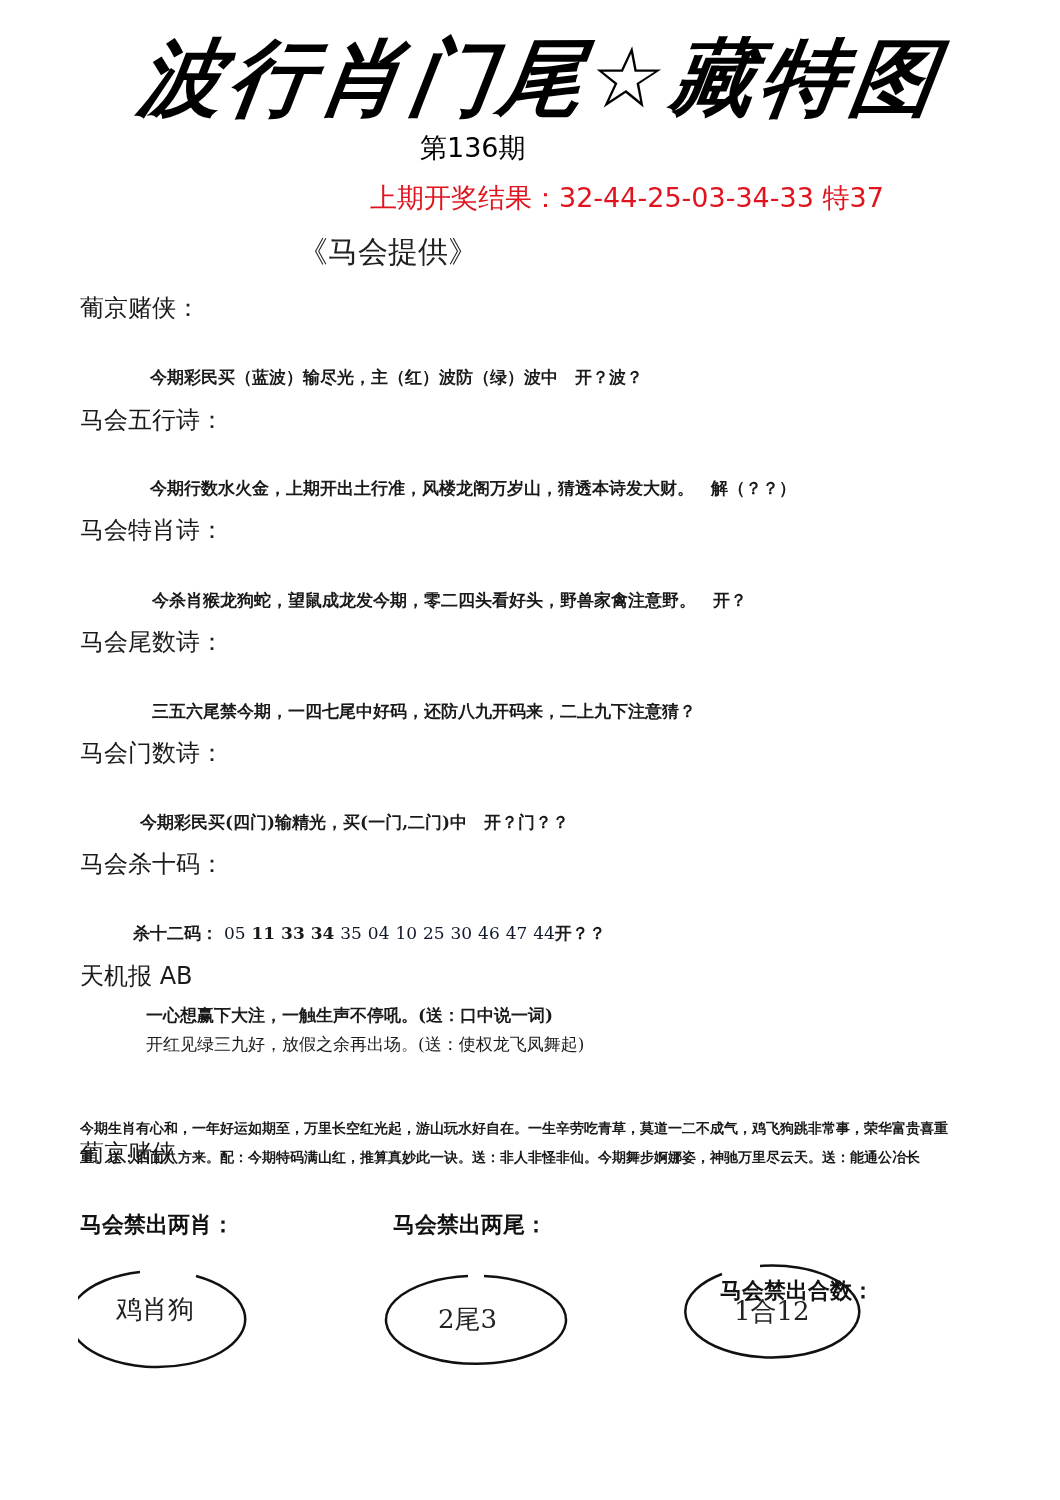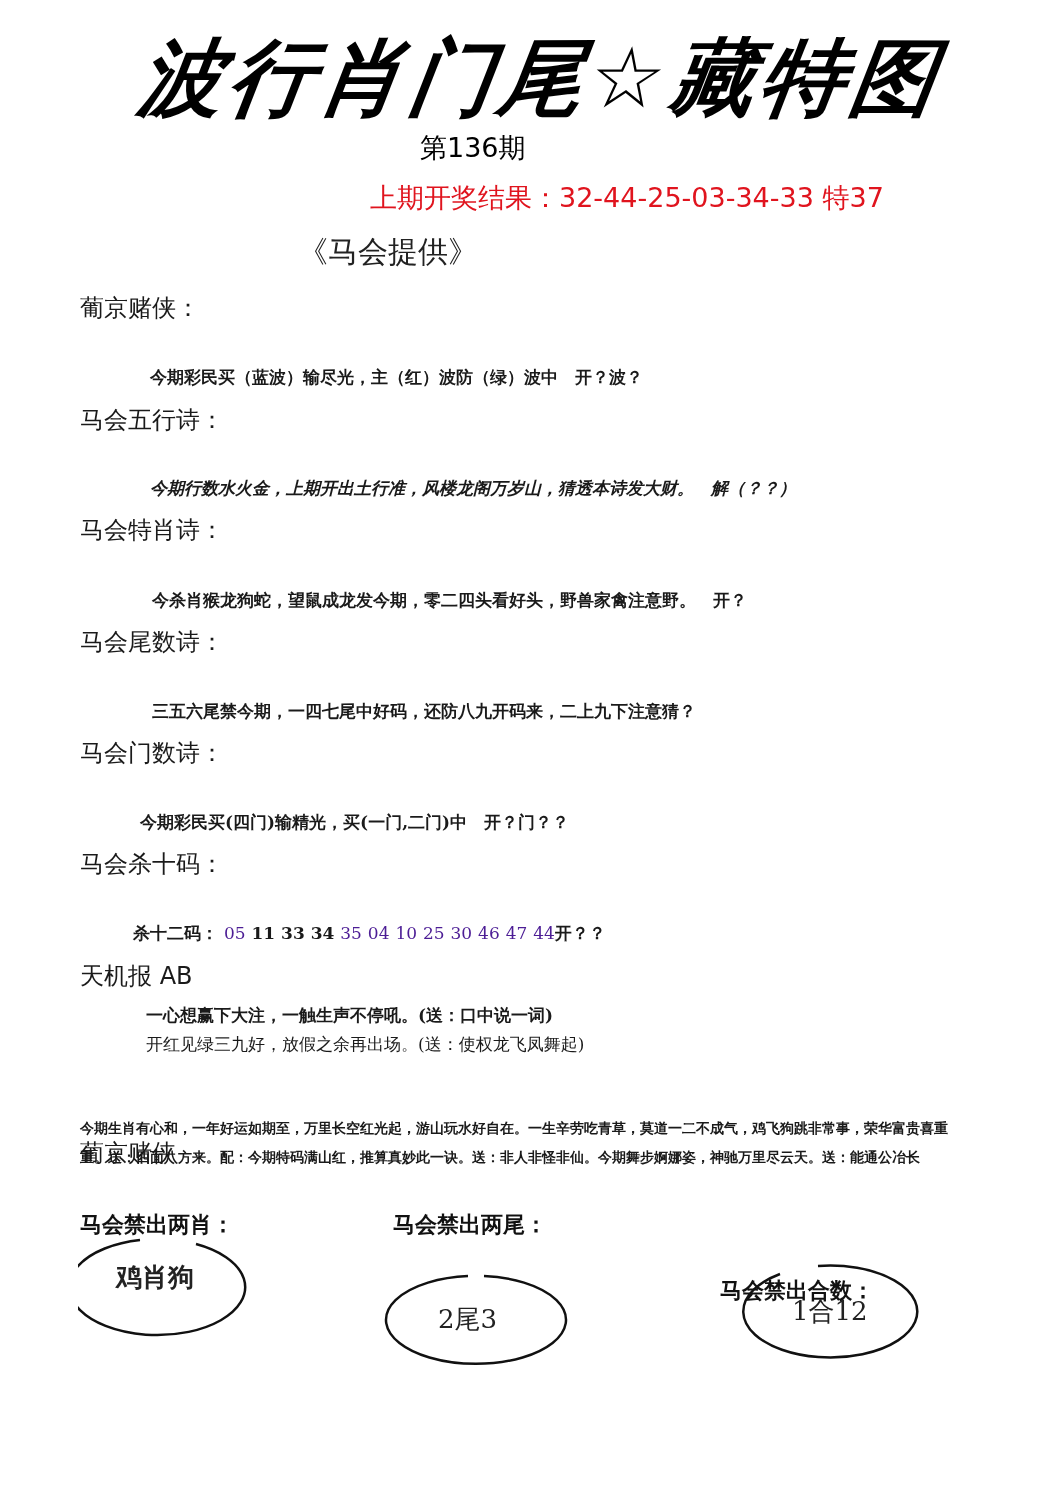--- a/index.html
+++ b/index.html
@@ -11,21 +11,21 @@
     .title {
       left: 140px; top: 28px; font-size: 84px; font-weight: 900; font-style: italic;
       letter-spacing: 6px; font-family: "DejaVu Sans", sans-serif; color: #000;
       transform: skewX(-8deg); line-height: 100px;
     }
     .issue { left: 420px; top: 130px; font-size: 27px; font-family: "DejaVu Sans", sans-serif; color: #000; }
     .result { left: 370px; top: 180px; font-size: 27px; font-family: "DejaVu Sans", sans-serif; color: #e0141e; }
     .provider { left: 298px; top: 232px; font-size: 30px; font-family: "DejaVu Sans", sans-serif; color: #222; }
     .heading { left: 80px; font-size: 24px; color: #1a1a1a; font-family: "DejaVu Sans", sans-serif; }
     .poem { font-size: 17px; font-weight: bold; color: #1a1a1a; }
-    .poem-light { font-weight: normal; color: #4c1d95; }
+    .poem-light { font-weight: normal; color: #0f172a; }
     .para {
       left: 80px; top: 1114px; width: 880px; white-space: normal; font-size: 14px; line-height: 29px;
       font-weight: bold; color: #1a1a1a; font-family: "DejaVu Sans", sans-serif;
     }
     .ban-heading { font-size: 22px; font-weight: bold; font-family: "DejaVu Sans", sans-serif; color: #111; text-align: center; }
     .oval-wrap { position: absolute; }
     .oval-text { position: absolute; font-size: 26px; color: #222; white-space: nowrap; }
   </style>
 </head>
 <body>
@@ -34,21 +34,21 @@
 <div class="abs issue">第136期</div>
 <div class="abs result">
   <span>上期开奖结果：</span><span>32-44-25-03-34-33</span>&nbsp;<span>特37</span>
 </div>
 <div class="abs provider">《马会提供》</div>
 
 <div class="abs heading" style="top:292px;">葡京赌侠：</div>
 <div class="abs poem" style="left:150px; top:366px;">今期彩民买（蓝波）输尽光，主（红）波防（绿）波中　开？波？</div>
 
 <div class="abs heading" style="top:404px;">马会五行诗：</div>
-<div class="abs poem" style="left:150px; top:477px;font-style:italic;">今期行数水火金，上期开出土行准，风楼龙阁万岁山，猜透本诗发大财。　解（？？）</div>
+<div class="abs poem" style="left:150px; top:477px;">今期行数水火金，上期开出土行准，风楼龙阁万岁山，猜透本诗发大财。　解（？？）</div>
 
 <div class="abs heading" style="top:514px;text-align:right;">马会特肖诗：</div>
 <div class="abs poem" style="left:152px; top:589px;">今杀肖猴龙狗蛇，望鼠成龙发今期，零二四头看好头，野兽家禽注意野。　开？</div>
 
 <div class="abs heading" style="top:626px;">马会尾数诗：</div>
 <div class="abs poem" style="left:152px; top:700px;">三五六尾禁今期，一四七尾中好码，还防八九开码来，二上九下注意猜？</div>
 
 <div class="abs heading" style="top:737px;">马会门数诗：</div>
 <div class="abs poem" style="left:140px; top:811px;">今期彩民买(四门)输精光，买(一门,二门)中　开？门？？</div>
 
@@ -73,32 +73,32 @@
 <div class="abs poem" style="left:146px; top:1004px;">一心想赢下大注，一触生声不停吼。(送：口中说一词)</div>
 <div class="abs poem" style="left:146px; top:1033px; font-weight:normal;">开红见绿三九好，放假之余再出场。(送：使权龙飞凤舞起)</div>
 
 <div class="abs heading" style="top:1100px;margin-top:37px;">葡京赌侠</div>
 <div class="abs para">今期生肖有心和，一年好运如期至，万里长空红光起，游山玩水好自在。一生辛劳吃青草，莫道一二不成气，鸡飞狗跳非常事，荣华富贵喜重重。送：四面八方来。配：今期特码满山红，推算真妙此一诀。送：非人非怪非仙。今期舞步婀娜姿，神驰万里尽云天。送：能通公冶长</div>
 
 <div class="abs ban-heading" style="left:80px; top:1210px;">马会禁出两肖：</div>
 <div class="abs ban-heading" style="left:393px; top:1210px;">马会禁出两尾：</div>
 <div class="abs ban-heading" style="left:720px; top:1276px;">马会禁出合数：</div>
 
-<div class="oval-wrap" style="left:78px; top:1234px; width:184px; height:104px;font-weight:bold;">
+<div class="oval-wrap" style="left:78px; top:1266px; width:184px; height:104px;">
   <svg width="184" height="104">
     <path d="M118 10 A88 48 0 1 1 62 6" fill="none" stroke="#111" stroke-width="2.5"></path>
   </svg>
   <div class="oval-text" style="left:38px; top:26px;">鸡肖狗</div>
 </div>
 
 <div class="oval-wrap" style="left:384px; top:1272px; width:188px; height:96px;">
   <svg width="188" height="96">
     <path d="M100 4 A90 44 0 1 1 84 4" fill="none" stroke="#111" stroke-width="2.5"></path>
   </svg>
   <div class="oval-text" style="left:54px; top:30px;">2尾3</div>
 </div>
 
-<div class="oval-wrap" style="left:740px; top:1262px; width:182px; height:100px;">
+<div class="oval-wrap" style="left:682px; top:1262px; width:182px; height:100px;">
   <svg width="182" height="100">
     <path d="M78 4 A87 46 0 1 1 40 12" fill="none" stroke="#111" stroke-width="2.5"></path>
   </svg>
   <div class="oval-text" style="left:52px; top:32px;">1合12</div>
 </div>
 
 </body></html>

